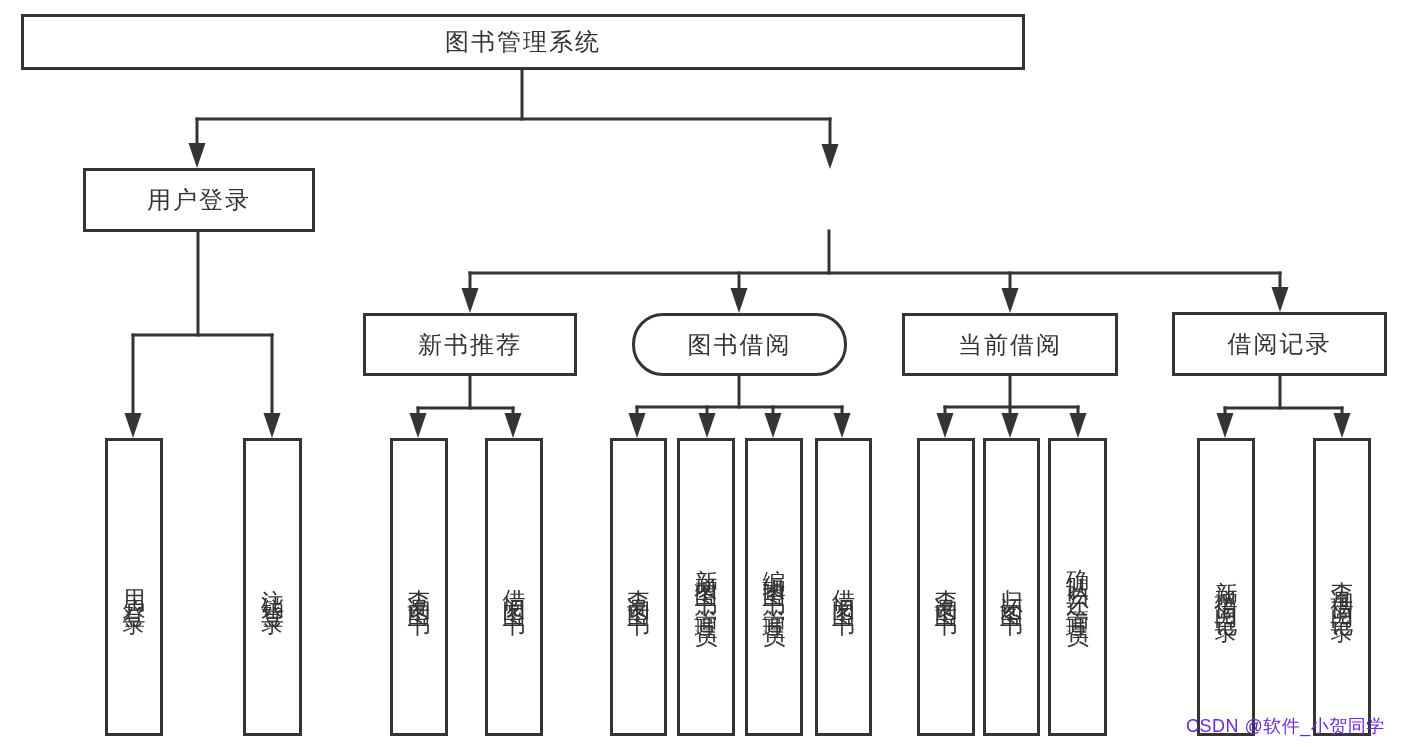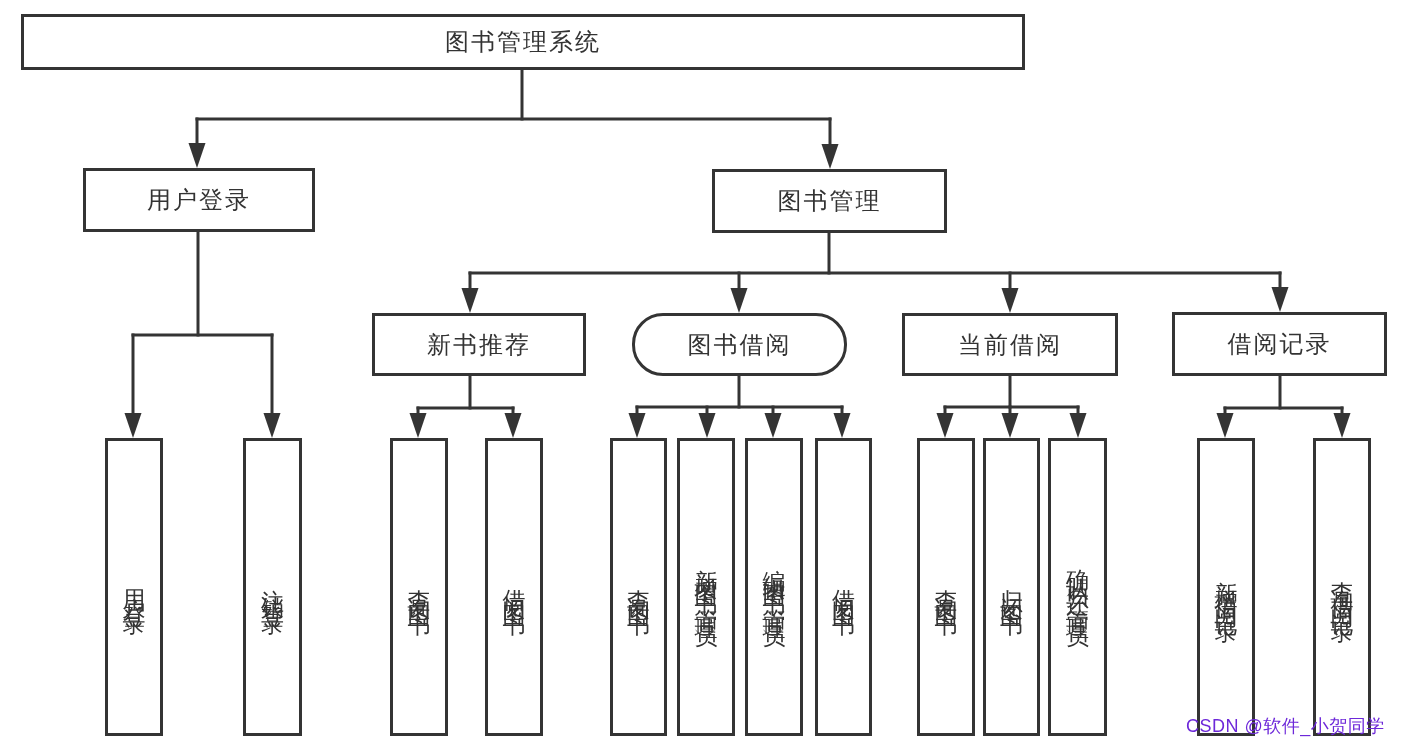--- a/index.html
+++ b/index.html
@@ -113,23 +113,22 @@
       <line x1="1225" y1="408" x2="1342" y2="408" stroke="#343434" stroke-width="3" stroke-linecap="square"></line>
       <line x1="1225" y1="408" x2="1225" y2="415" stroke="#343434" stroke-width="3" stroke-linecap="square"></line>
       <polygon points="1216.5,413 1233.5,413 1225,438" fill="#343434"></polygon>
       <line x1="1342" y1="408" x2="1342" y2="415" stroke="#343434" stroke-width="3" stroke-linecap="square"></line>
       <polygon points="1333.5,413 1350.5,413 1342,438" fill="#343434"></polygon>
     </svg>
 
   <div class="node node-h" style="left:21px; top:14px; width:1004px; height:56px;">图书管理系统</div>
 
   <div class="node node-h" style="left:83px; top:168px; width:232px; height:64px;">用户登录</div>
-  <div class="node node-h" style="left:712px; top:169px; width:235px; height:64px;">图书管理</div>
 
-  <div class="node node-h" style="left:363px; top:313px; width:214px; height:63px;margin-left:9px;">新书推荐</div>
+  <div class="node node-h" style="left:363px; top:313px; width:214px; height:63px;">新书推荐</div>
   <div class="node node-h" style="left:632px; top:313px; width:215px; height:63px;border-radius:31px;">图书借阅</div>
   <div class="node node-h" style="left:902px; top:313px; width:216px; height:63px;font-family:Liberation Serif, serif;">当前借阅</div>
   <div class="node node-h" style="left:1172px; top:312px; width:215px; height:64px;">借阅记录</div>
 
   <div class="node node-v" style="left:105px; top:438px; width:58px; height:298px;">用户登录</div>
   <div class="node node-v" style="left:243px; top:438px; width:59px; height:298px;">注销登录</div>
 
   <div class="node node-v" style="left:390px; top:438px; width:58px; height:298px;">查询图书</div>
   <div class="node node-v" style="left:485px; top:438px; width:58px; height:298px;">借阅图书</div>
 

